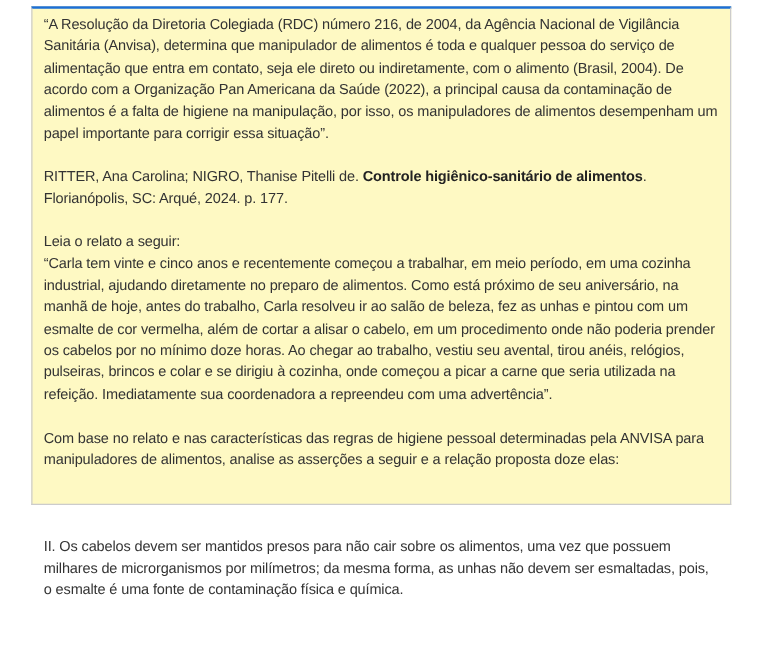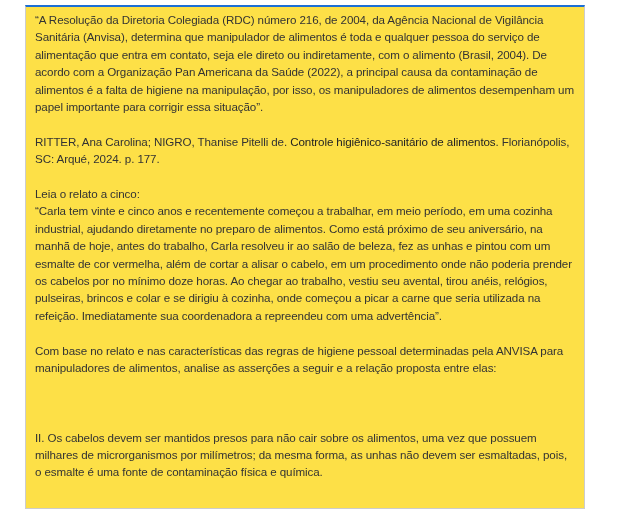--- a/index.html
+++ b/index.html
@@ -1,37 +1,37 @@
 <!DOCTYPE html>
 <html><head>
 <meta charset="utf-8">
 <style>
   html, body { margin: 0; padding: 0; background: #ffffff; }
   body { width: 626px; height: 517px; position: relative; overflow: hidden;
          font-family: "Liberation Sans", "DejaVu Sans", sans-serif; color: #333333; }
   .card {
-    position: absolute; left: 25px; top: 5px; width: 560px; height: 504px;
+    position: absolute; left: 25px; top: 5px; width: 560px; height: 399px;
     border: 1px solid #cccccc; border-top: 2px solid #1c6fd6;
-    box-sizing: border-box; background: #fde047;
+    box-sizing: border-box; background: #fef9c3;
     padding: 4px 8px 0 9px;
   }
   .card p { margin: 0; font-size: 11.6px; line-height: 17.4px; letter-spacing: -0.1px; }
   .gap { height: 17.4px; }
-  b { font-weight: normal; color: #222; }
+  b { font-weight: bold; color: #222; }
 </style>
 </head>
 <body>
 
 <div class="card">
   <p>“A Resolução da Diretoria Colegiada (RDC) número 216, de 2004, da Agência Nacional de Vigilância Sanitária (Anvisa), determina que manipulador de alimentos é toda e qualquer pessoa do serviço de alimentação que entra em contato, seja ele direto ou indiretamente, com o alimento (Brasil, 2004). De acordo com a Organização Pan Americana da Saúde (2022), a principal causa da contaminação de alimentos é a falta de higiene na manipulação, por isso, os manipuladores de alimentos desempenham um papel importante para corrigir essa situação”.</p>
   <div class="gap"></div>
   <p><span>RITTER, Ana Carolina; NIGRO, Thanise Pitelli de. </span><b>Controle higiênico-sanitário de alimentos</b><span>. Florianópolis, SC: Arqué, 2024. p. 177.</span></p>
   <div class="gap"></div>
-  <p>Leia o relato a cinco:</p>
+  <p>Leia o relato a seguir:</p>
   <p>“Carla tem vinte e cinco anos e recentemente começou a trabalhar, em meio período, em uma cozinha industrial, ajudando diretamente no preparo de alimentos. Como está próximo de seu aniversário, na manhã de hoje, antes do trabalho, Carla resolveu ir ao salão de beleza, fez as unhas e pintou com um esmalte de cor vermelha, além de cortar a alisar o cabelo, em um procedimento onde não poderia prender os cabelos por no mínimo doze horas. Ao chegar ao trabalho, vestiu seu avental, tirou anéis, relógios, pulseiras, brincos e colar e se dirigiu à cozinha, onde começou a picar a carne que seria utilizada na refeição. Imediatamente sua coordenadora a repreendeu com uma advertência”.</p>
   <div class="gap"></div>
-  <p>Com base no relato e nas características das regras de higiene pessoal determinadas pela ANVISA para manipuladores de alimentos, analise as asserções a seguir e a relação proposta entre elas:</p>
+  <p>Com base no relato e nas características das regras de higiene pessoal determinadas pela ANVISA para manipuladores de alimentos, analise as asserções a seguir e a relação proposta doze elas:</p>
   <div class="gap"></div>
   <div class="gap"></div>
   <div class="gap"></div>
   <p>II. Os cabelos devem ser mantidos presos para não cair sobre os alimentos, uma vez que possuem milhares de microrganismos por milímetros; da mesma forma, as unhas não devem ser esmaltadas, pois, o esmalte é uma fonte de contaminação física e química.</p>
 
 </div>
 
 </body></html>

